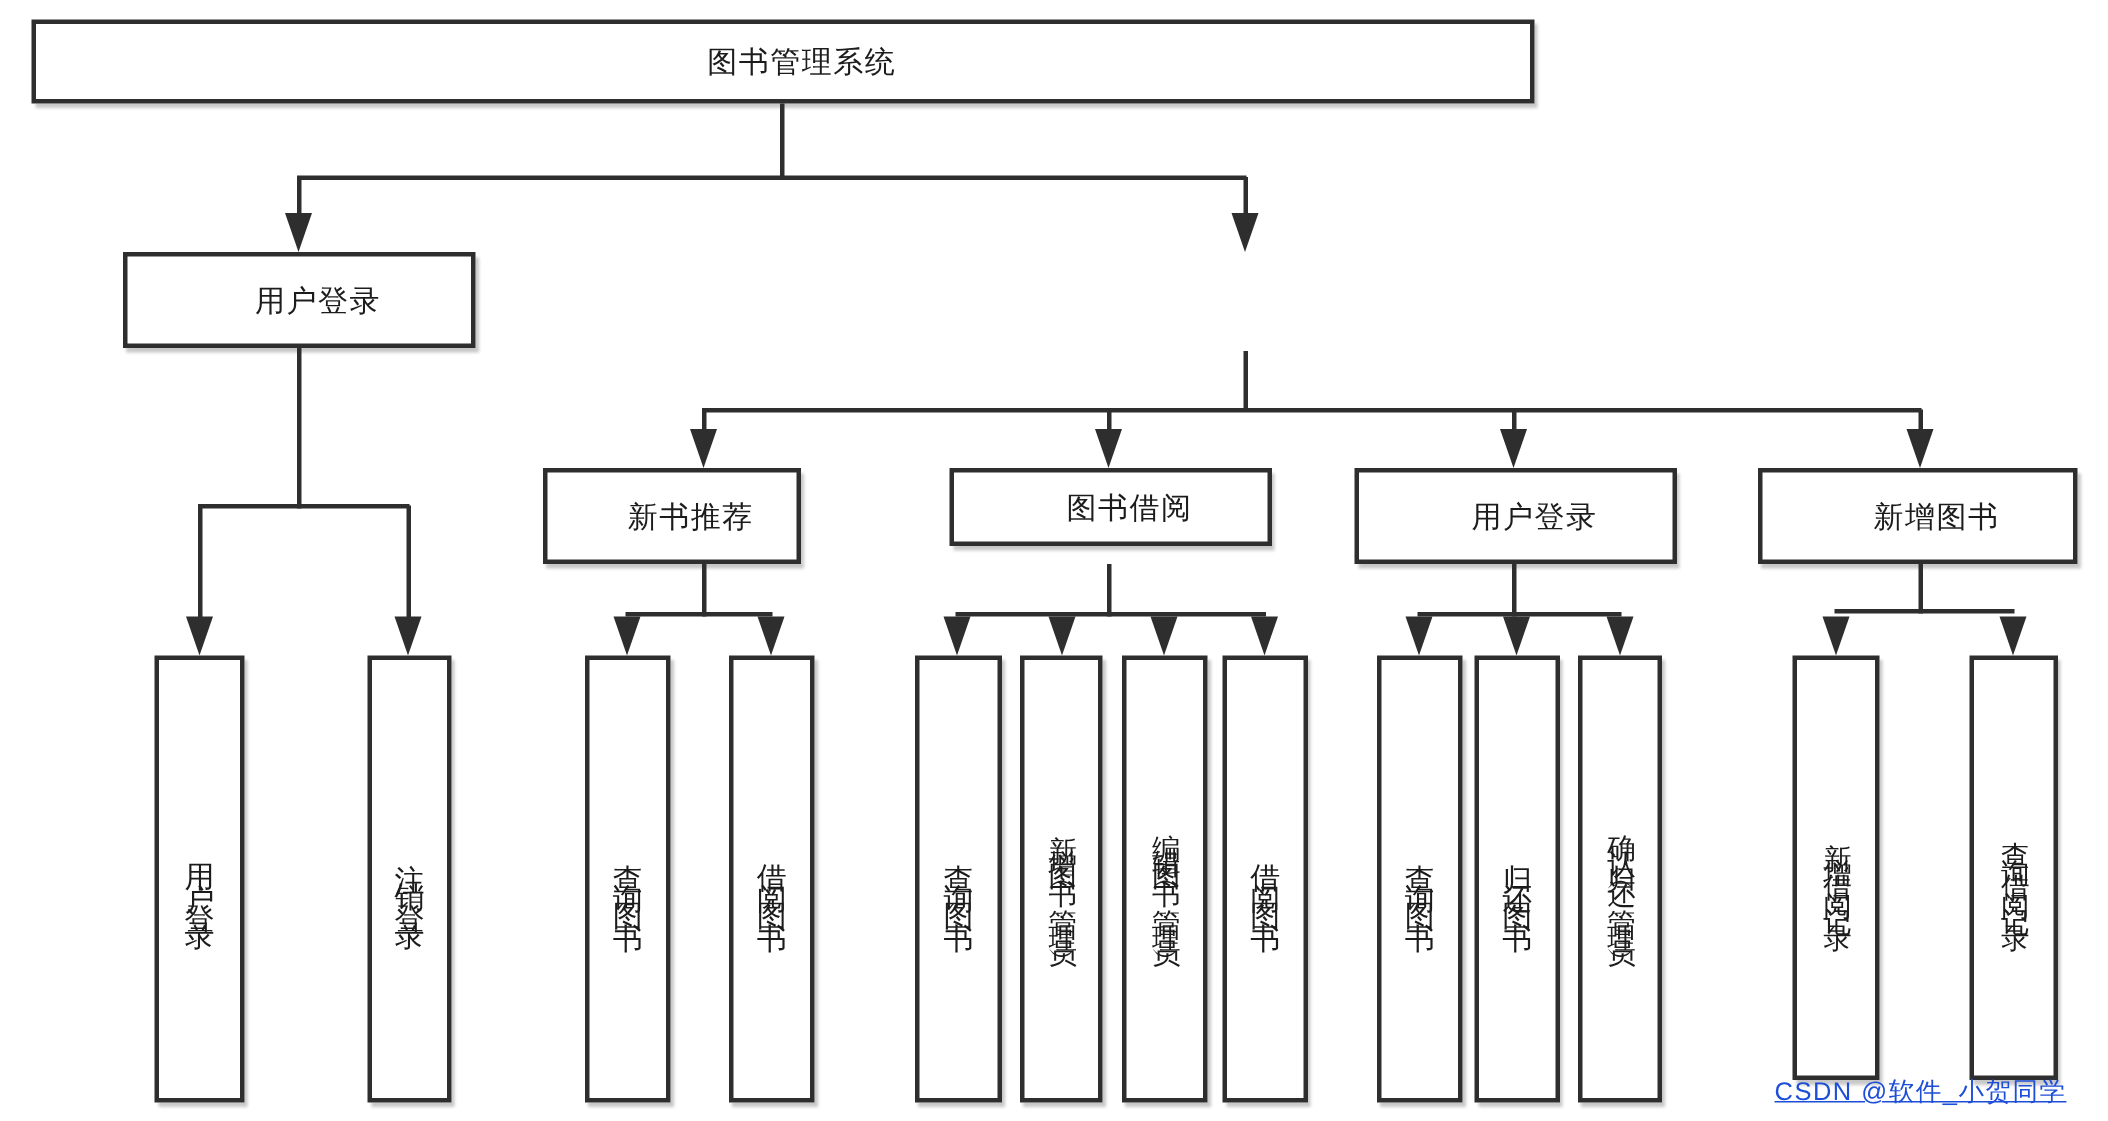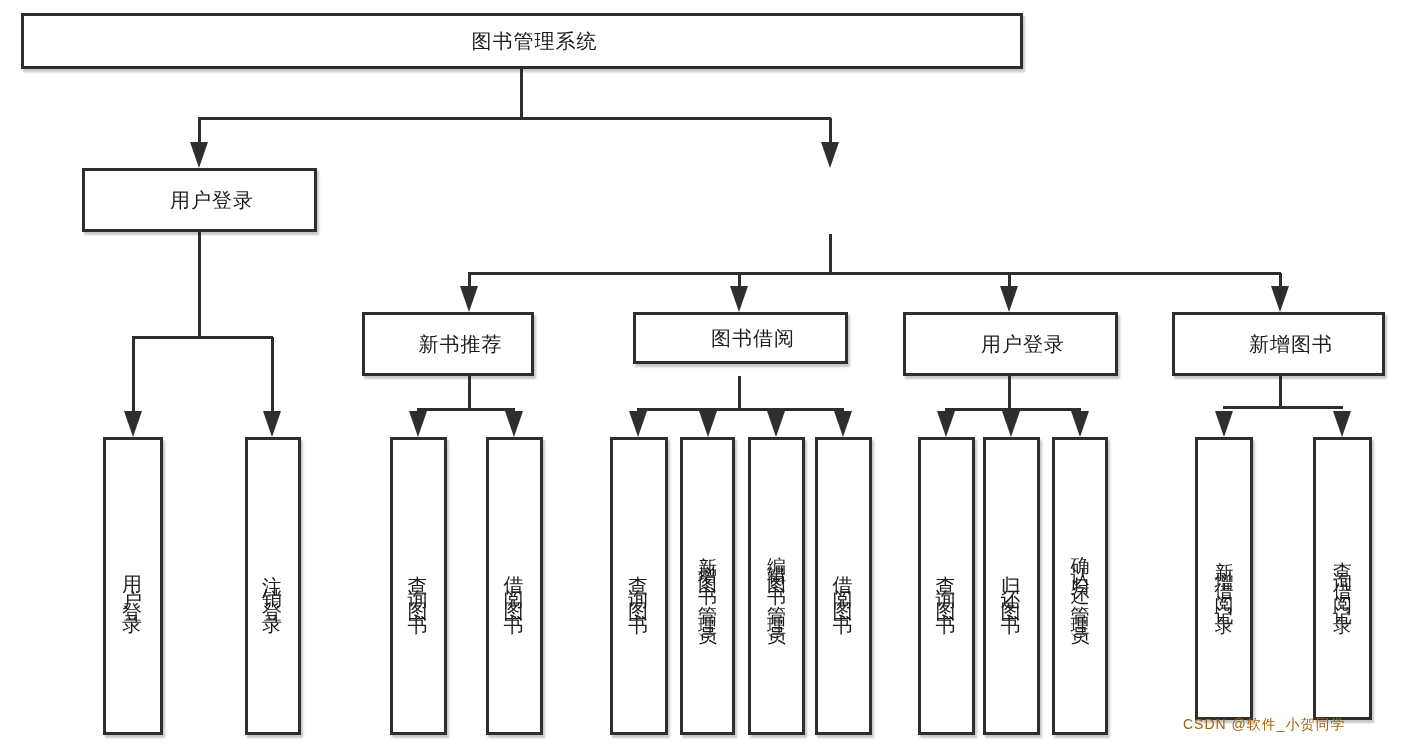--- a/index.html
+++ b/index.html
@@ -22,22 +22,22 @@
   .vnode.long{font-size:19px;letter-spacing:10px;}
   .vline,.hline{position:absolute;background:#2e2e2e;}
   .vline{width:3px;}
   .hline{height:3px;}
   .arrow{
     position:absolute;width:0;height:0;
     border-left:9px solid transparent;border-right:9px solid transparent;
     border-top:26px solid #2e2e2e;
   }
   .watermark{
-    position:absolute;color:#a16207;font-size:14px;letter-spacing:1px;
-    z-index:10;white-space:nowrap;
+    position:absolute;color:#1d4ed8;font-size:17px;letter-spacing:1px;
+    z-index:10;white-space:nowrap;text-decoration:underline;
   }
 </style>
 </head>
 <body>
 
 <div class="canvas">
 
   <div class="box hnode" style="left:21px;top:13px;width:1002px;height:56px">
     <span>图书管理系统</span>
   </div>

